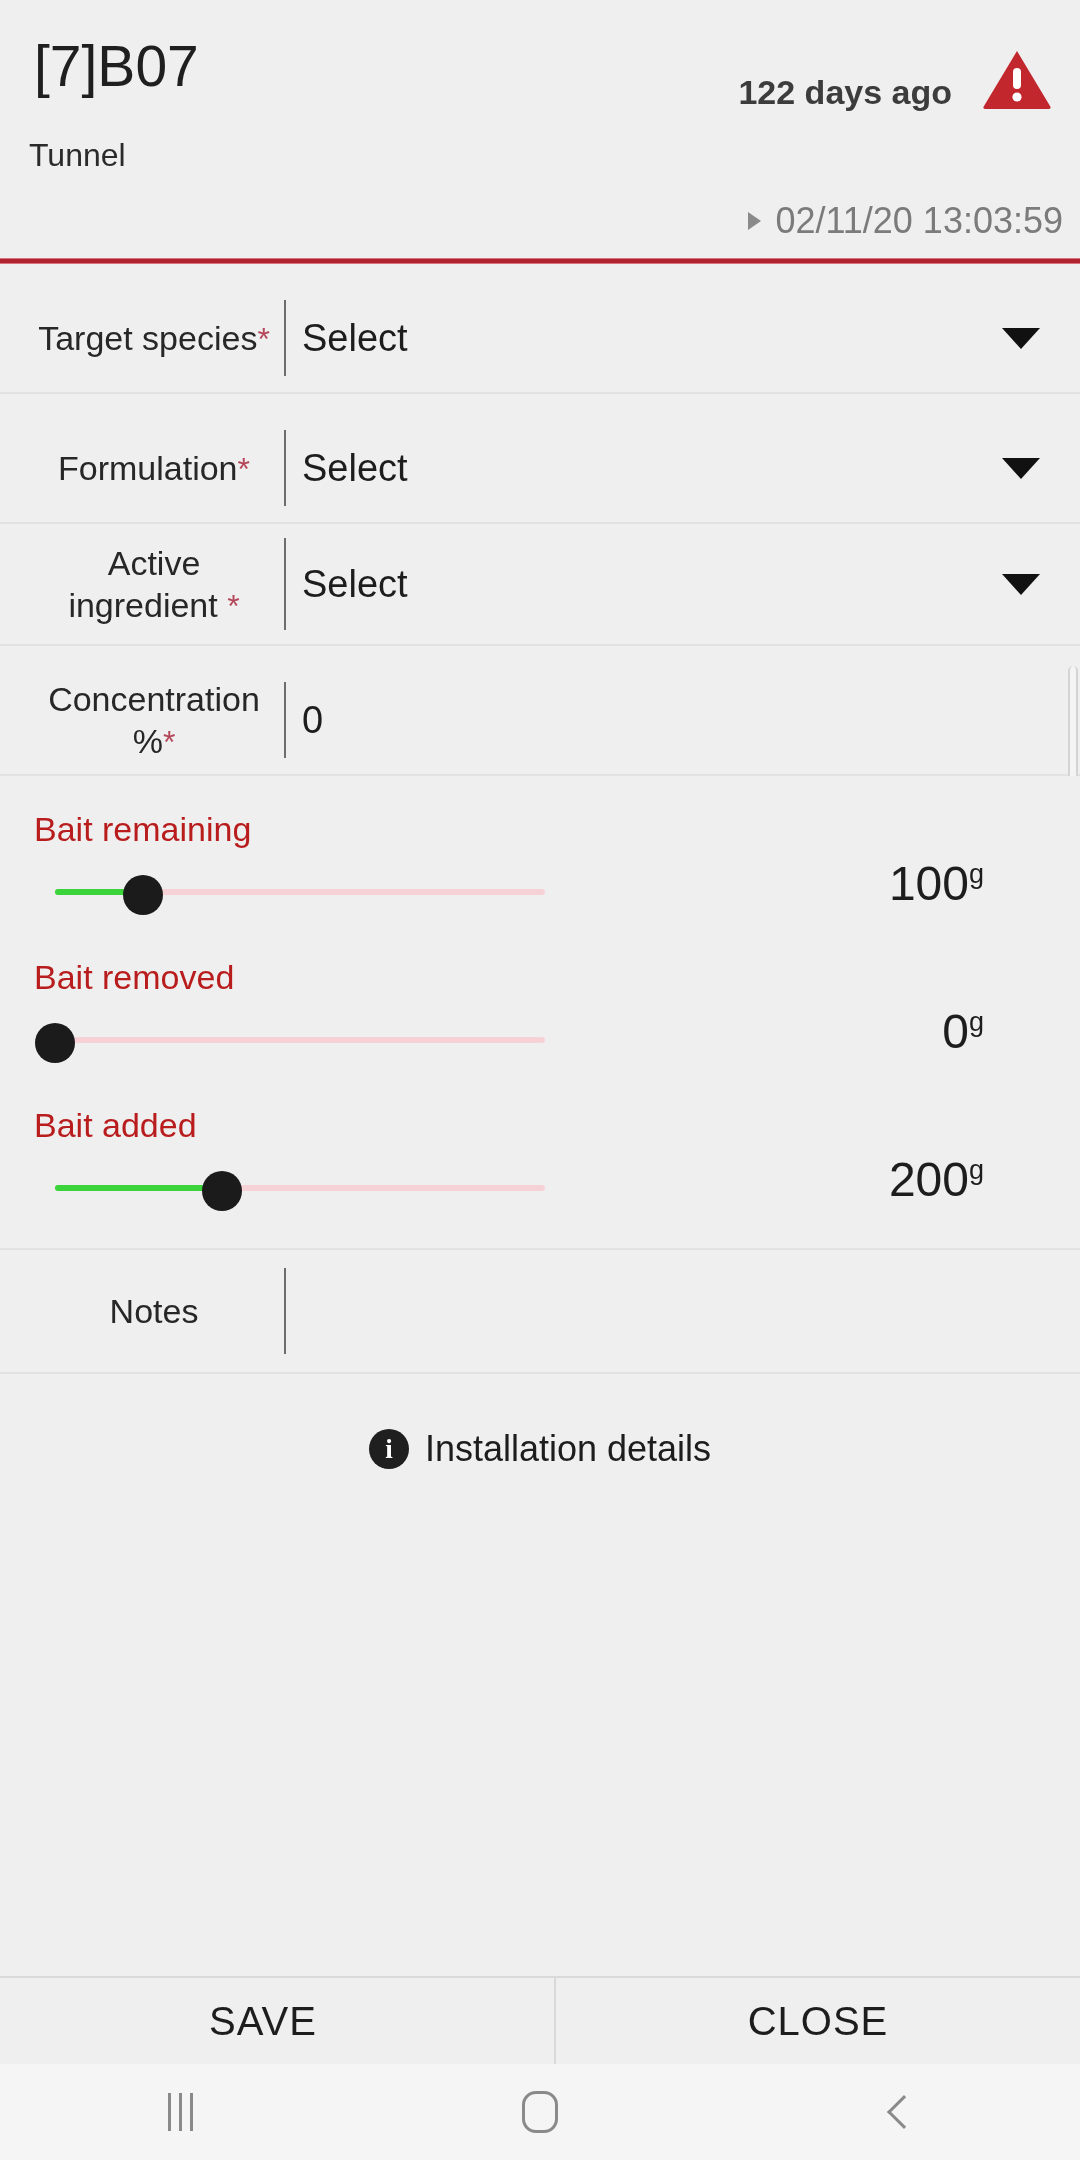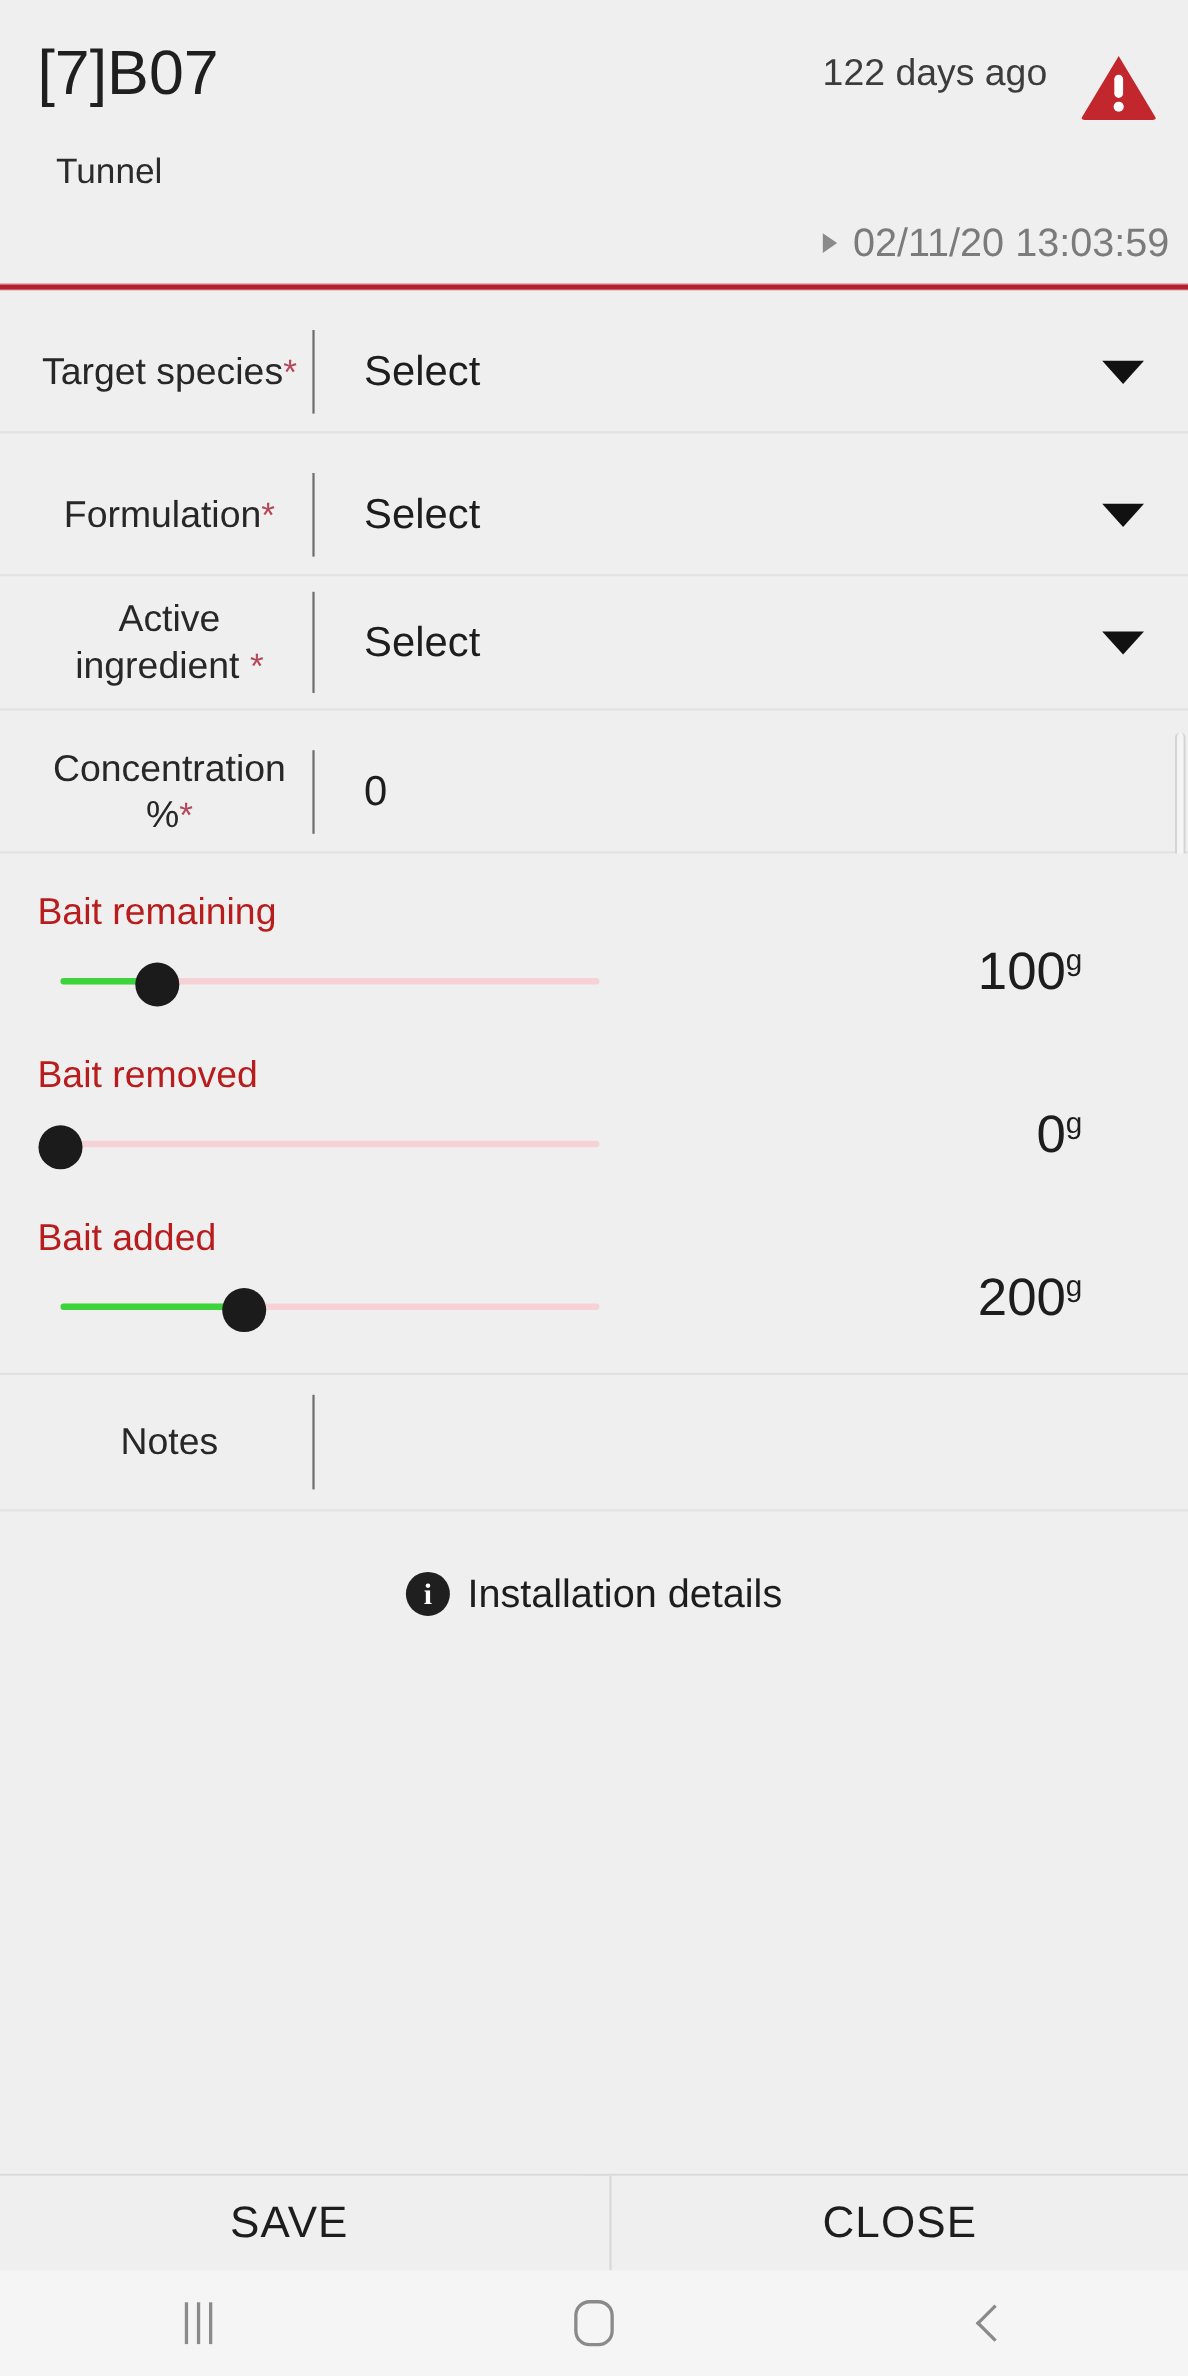--- a/index.html
+++ b/index.html
@@ -30,32 +30,33 @@
     position: absolute;
     left: 34px; top: 32px;
     font-size: 57px;
     line-height: 68px;
     color: #1f1f1f;
     letter-spacing: 0px;
     white-space: nowrap;
   }
   .hdr-subtitle {
     position: absolute;
-    left: 51px; top: 136px;
+    left: 29px; top: 136px;
     font-size: 32px;
     line-height: 38px;
     color: #2b2b2b;
   }
   .hdr-age {
     position: absolute;
-    right: 128px; top: 46px;
+    right: 128px; top: 72px;
     font-size: 34px;
     line-height: 40px;
     color: #3c3c3c;
     white-space: nowrap;
+    font-weight: bold;
   }
   .warn-icon {
     position: absolute;
     right: 28px; top: 48px;
     width: 70px; height: 62px;
   }
   .hdr-timestamp {
     position: absolute;
     right: 17px; top: 200px;
     display: flex;
@@ -113,21 +114,21 @@
     background: #6d6d6d;
     flex: 0 0 2px;
   }
   .row.select-row .divider-v { height: 76px; }
   .row.tall-row .divider-v { height: 92px; }
   .row-value {
     flex: 1 1 auto;
     display: flex;
     align-items: center;
     justify-content: space-between;
-    padding-left: 45px;
+    padding-left: 16px;
     padding-right: 40px;
     font-size: 38px;
     line-height: 46px;
     color: #1d1d1d;
   }
   .caret-down {
     width: 0; height: 0;
     border-left: 19px solid transparent;
     border-right: 19px solid transparent;
     border-top: 21px solid #111111;

